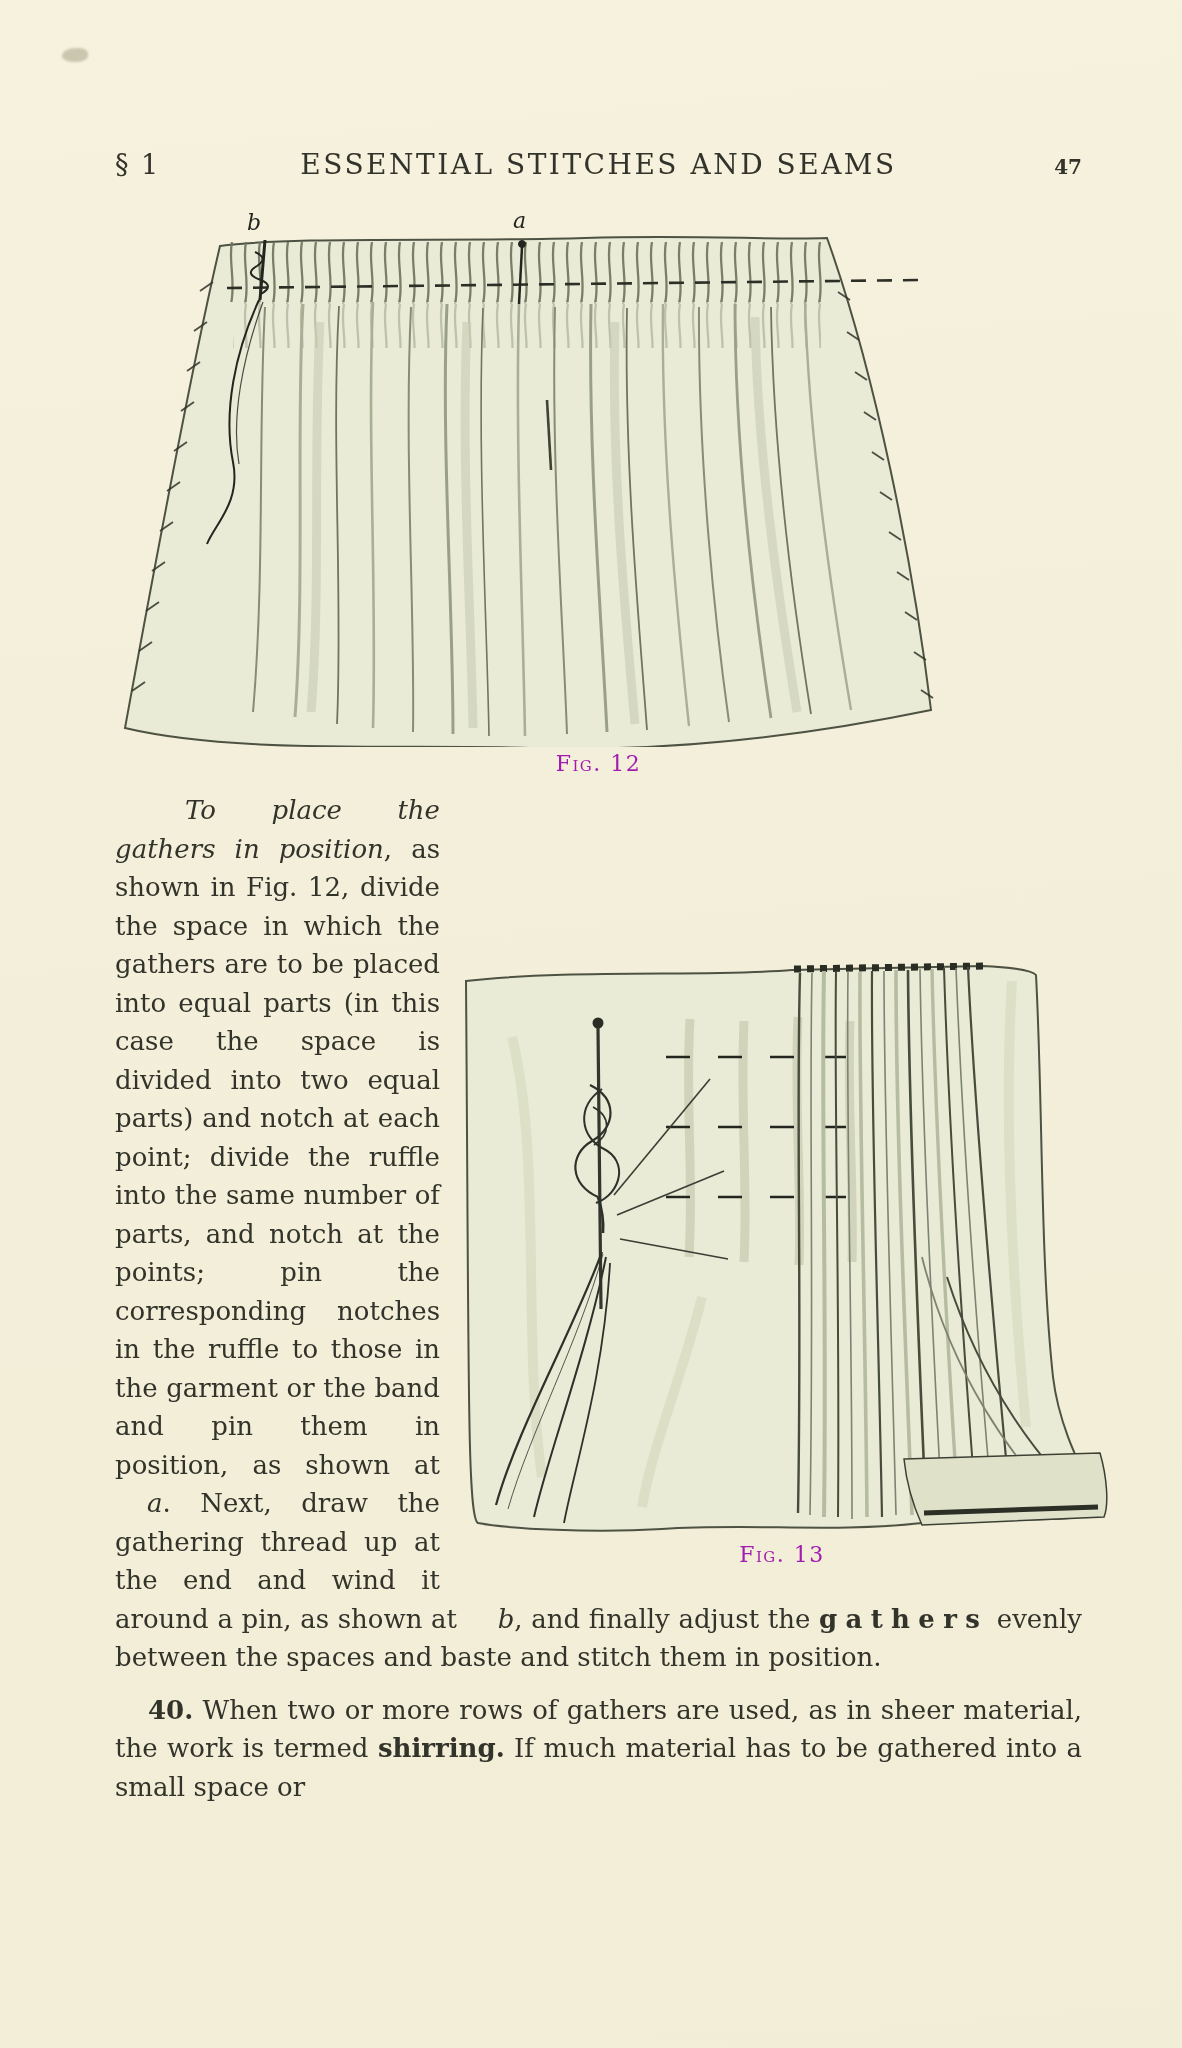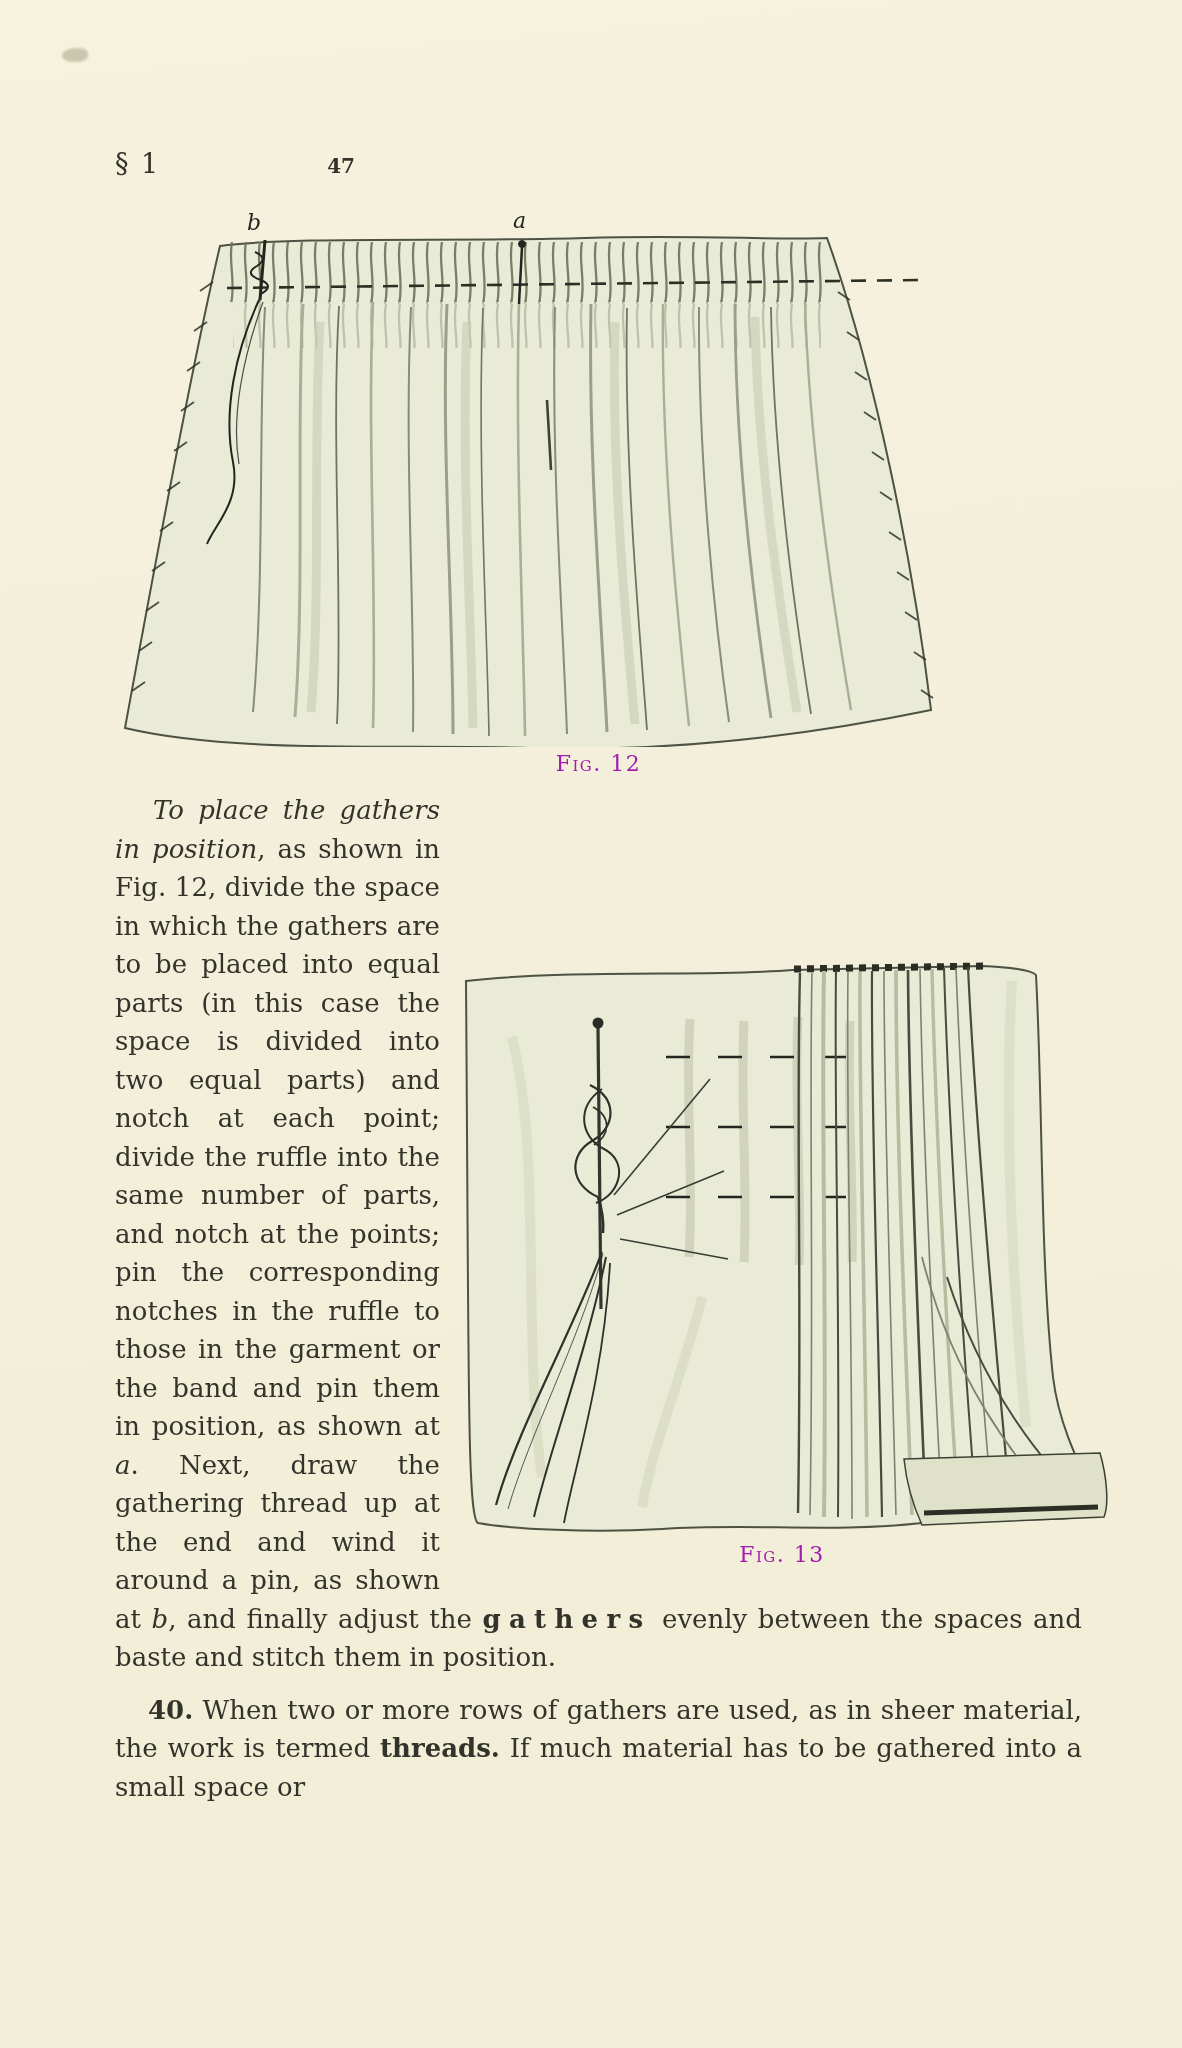--- a/index.html
+++ b/index.html
@@ -21,36 +21,37 @@
   .intro{text-align:justify;}
   figure{margin:0;}
   .fig12-block{margin:24px 0 12px 0;text-align:center;}
   .fig-caption{font-size:22px;font-variant:small-caps;letter-spacing:1.5px;text-align:center;
     line-height:26px;color:#a21caf;}
   .fig12-block .fig-caption{margin-top:2px;line-height:30px;}
   .flow{position:relative;}
   .fig13-float{float:right;width:660px;margin:166px -30px 18px 12px;}
   .gathers{text-indent:38px;}
   .shirring{text-indent:33px;margin-top:14px;}
-  .lead-italic,.ref-italic{font-style:italic;}
+  .lead-italic,.ref-italic{font-style:italic;margin-left:32px;}
   .spaced{letter-spacing:.32em;font-weight:bold;}
   .num-bold,.term-bold{font-weight:bold;}
   svg{display:block;}
   svg text{font-family:"DejaVu Serif","Liberation Serif",serif;font-style:italic;font-size:22px;fill:#23251f;}
 </style>
 </head>
 <body>
 
 <div class="page">
   <div class="smudge"></div>
 
   <div class="content">
 
     <div class="page-header">
       <span class="section-mark">§ 1</span>
+      <span class="running-title">ESSENTIAL STITCHES AND SEAMS</span>
       <span class="page-number">47</span>
     </div>
 
 
     <figure class="fig12-block">
       <svg width="820" height="535" viewBox="0 0 820 535">
         <defs>
           <pattern id="pleat12" width="14" height="62" patternUnits="userSpaceOnUse" x="110" y="30">
             <path d="M7,0 C3,18 11,40 6,62" stroke="#6d735b" stroke-width="2.3" fill="none"></path>
           </pattern>
@@ -194,17 +195,17 @@
             <path d="M154,300 C134,398 96,498 82,560" stroke-width="2"></path>
             <path d="M158,306 C152,420 122,512 112,566" stroke-width="1.8"></path>
             <path d="M151,297 C126,386 78,476 56,552" stroke-width="1" opacity="0.8"></path>
           </g>
         </svg>
         <figcaption class="fig-caption">Fig. 13</figcaption>
       </figure>
 
       <p class="gathers"><span class="lead-italic">To place the gathers in position</span><span>, as shown in Fig. 12, divide the space in which the gathers are to be placed into equal parts (in this case the space is divided into two equal parts) and notch at each point; divide the ruffle into the same number of parts, and notch at the points; pin the corresponding notches in the ruffle to those in the garment or the band and pin them in position, as shown at </span><span class="ref-italic">a</span><span>.  Next, draw the gathering thread up at the end and wind it around a pin, as shown at </span><span class="ref-italic">b</span><span>, and finally adjust the </span><span class="spaced">gathers</span><span> evenly between the spaces and baste and stitch them in position.</span></p>
 
-      <p class="shirring"><span class="num-bold">40.</span><span> When two or more rows of gathers are used, as in sheer material, the work is termed </span><span class="term-bold">threads.</span><span> If much material has to be gathered into a small space or</span></p>
+      <p class="shirring"><span class="num-bold">40.</span><span> When two or more rows of gathers are used, as in sheer material, the work is termed </span><span class="term-bold">shirring.</span><span> If much material has to be gathered into a small space or</span></p>
 
     </div>
   </div>
 </div>
 
 </body></html>

